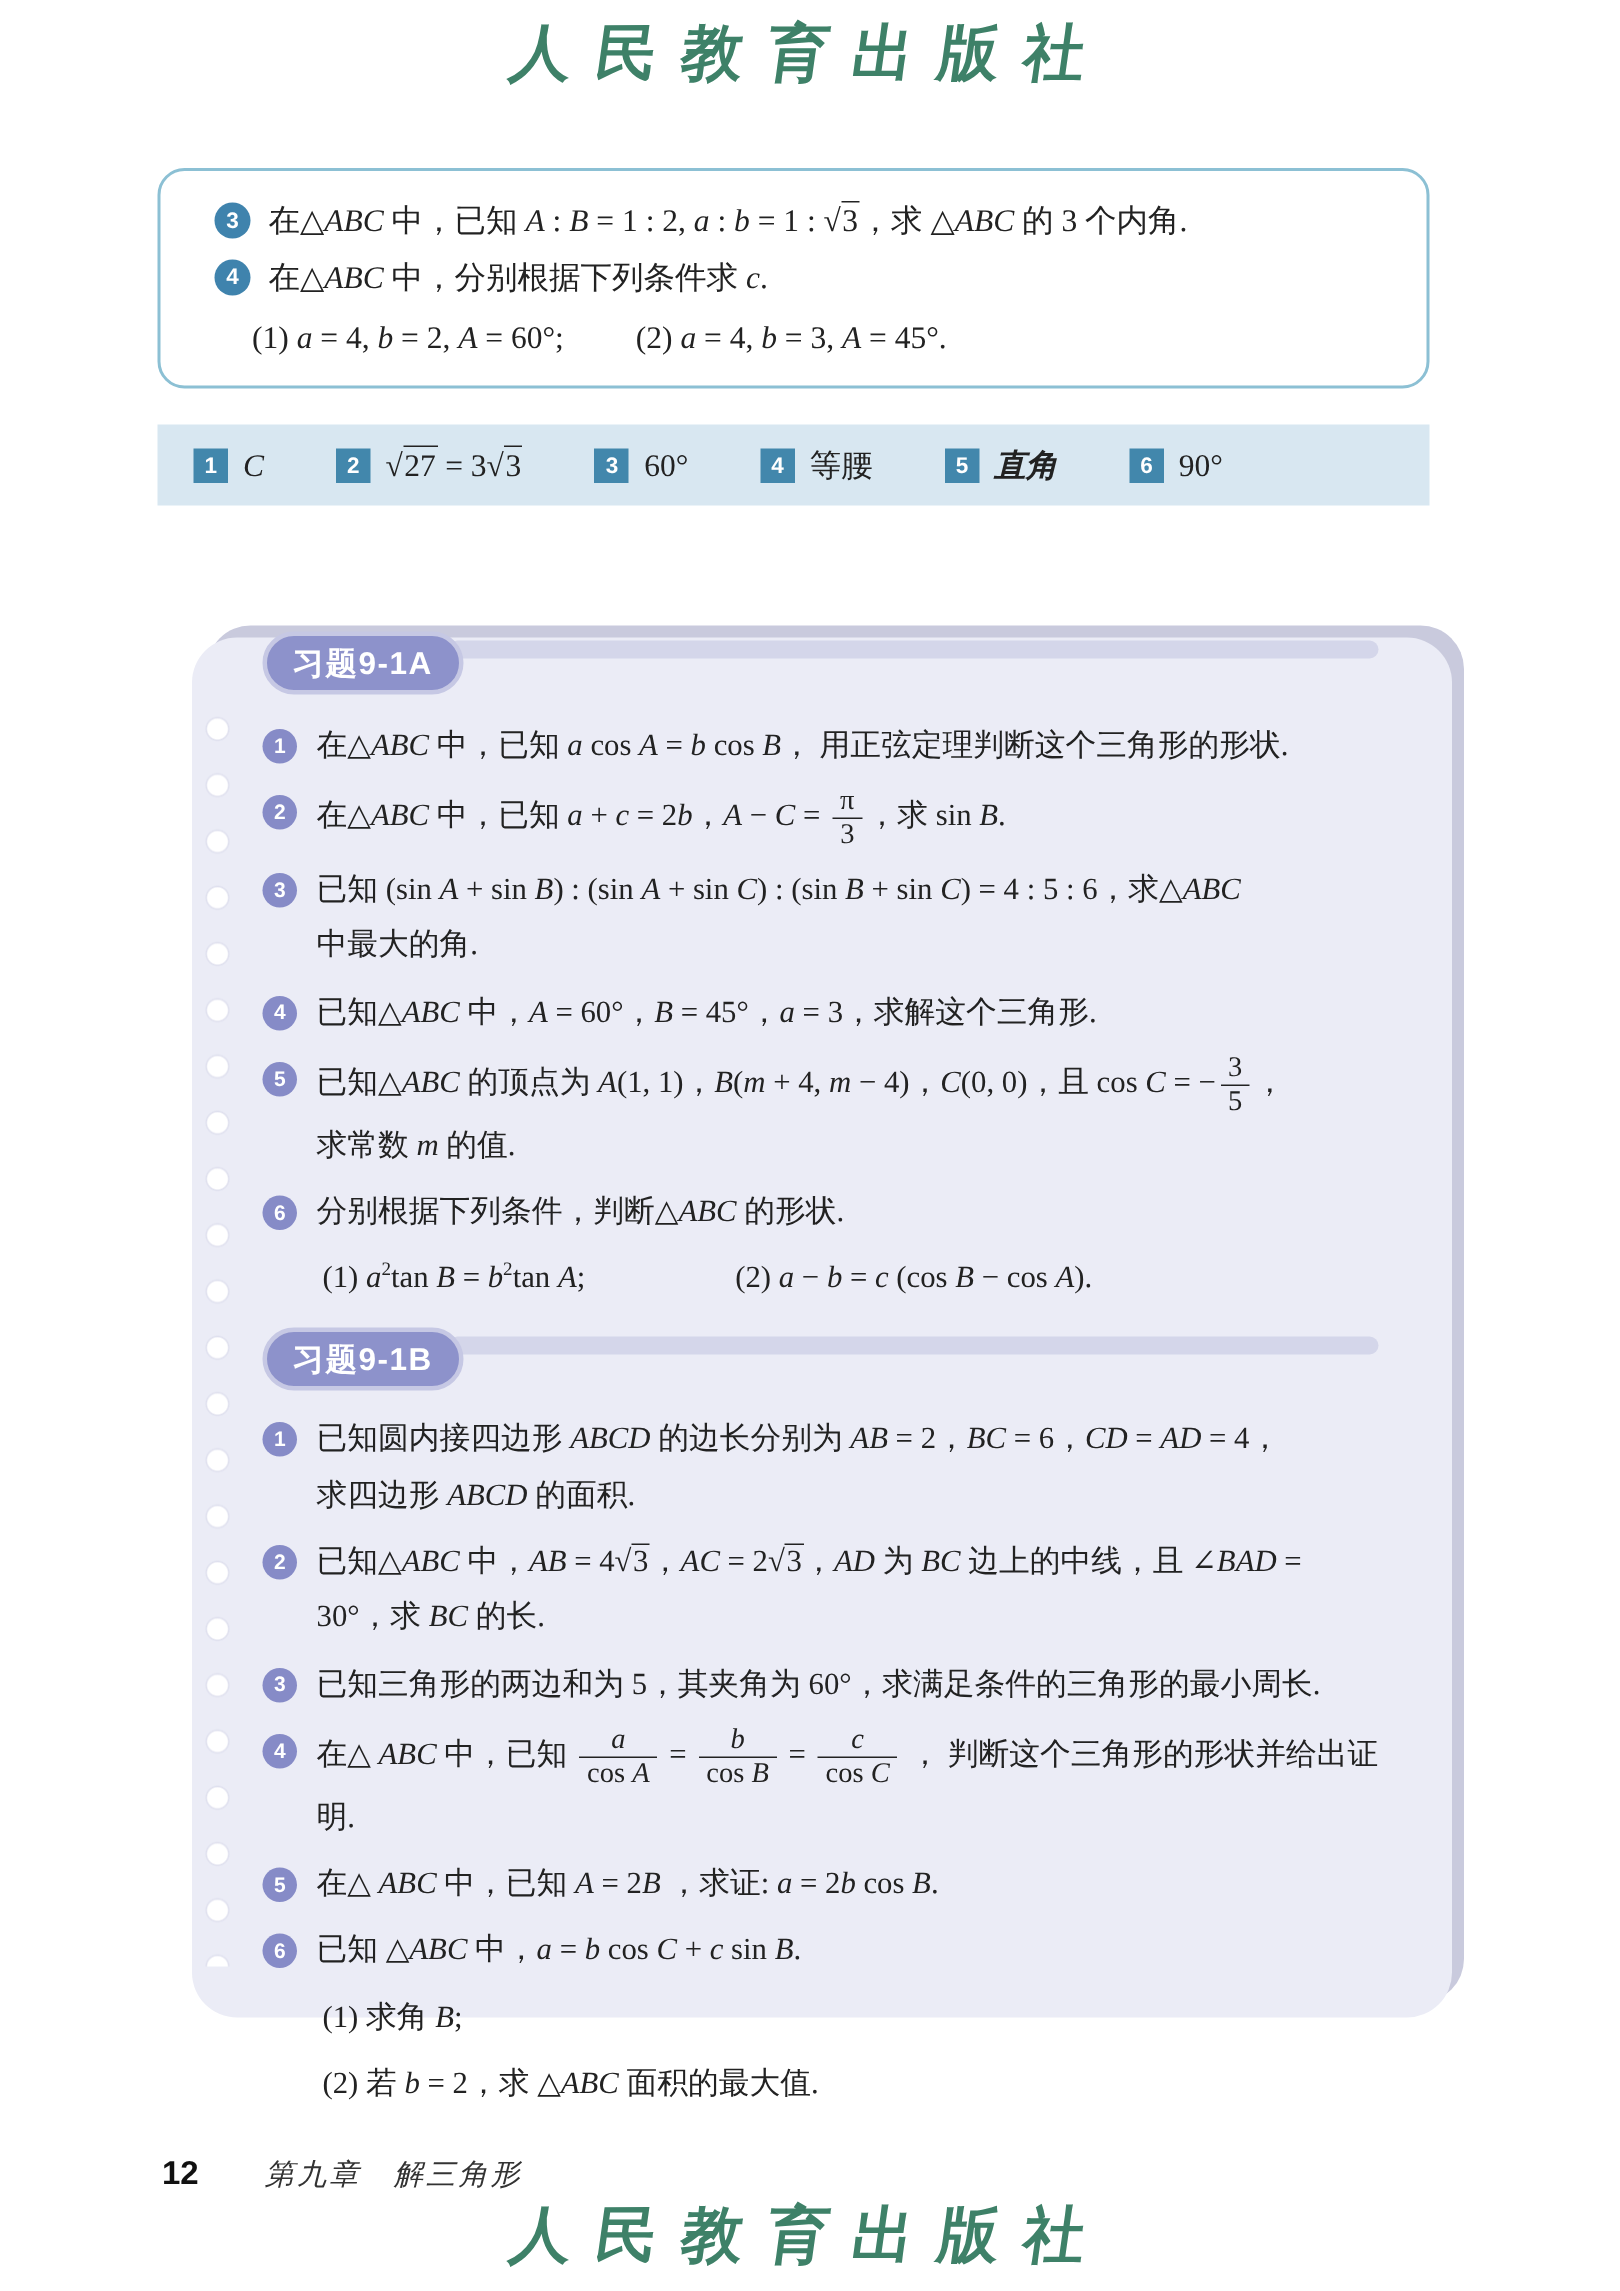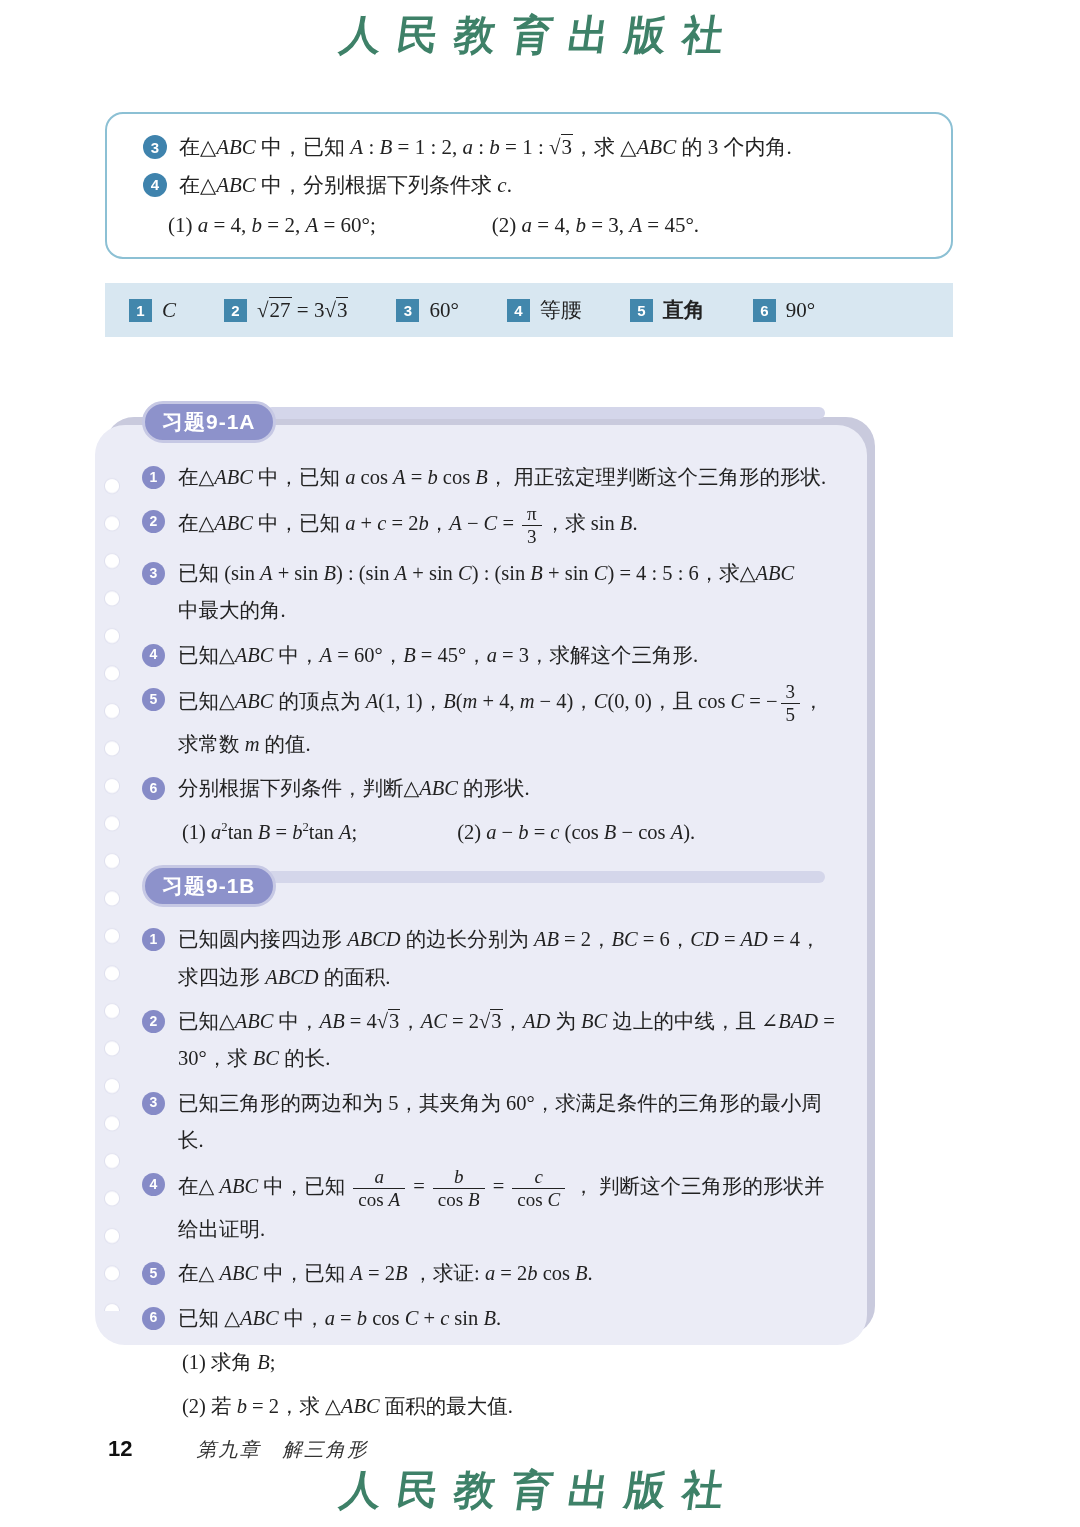--- a/index.html
+++ b/index.html
@@ -26,42 +26,42 @@
     background:#fff; padding:15px 20px 13px 36px;
   }
   .pline { display:flex; gap:12px; align-items:flex-start; font-size:21px; line-height:1.8; }
   .bnum {
     flex:0 0 auto; width:24px; height:24px; border-radius:50%;
     background:#3f83ad; color:#fff; margin-top:6px;
     font-family:"Liberation Sans",sans-serif; font-weight:bold; font-size:15px;
     display:flex; align-items:center; justify-content:center;
   }
   .pbox .sub { display:flex; padding-left:25px; font-size:21px; line-height:1.8; margin-top:2px;align-items:center; }
-  .pbox .sub .s2 { margin-left:116px; }
+  .pbox .sub .s2 { margin-left:48px; }
 
   
   .abar {
     position:absolute; left:105px; top:283px; width:848px; height:54px;
     background:#d8e7f1; display:flex; align-items:center; gap:48px;
     padding-left:24px; font-size:21px;
   }
   .aitem { display:flex; align-items:center; gap:10px; }
   .anum {
     width:23px; height:23px; background:#4287ac; color:#fff;
     font-family:"Liberation Sans",sans-serif; font-weight:bold; font-size:15px;
     display:flex; align-items:center; justify-content:center;
   }
-  .aval b { font-family:"Liberation Sans",sans-serif; }
+  .aval b { font-family:"Liberation Sans",sans-serif;font-style:italic; }
 
   
   .panel {
-    position:absolute; left:95px; top:425px; width:772px; height:920px;
+    position:absolute; left:128px; top:425px; width:840px; height:920px;
     background:#ebecf6; border-radius:30px;
     box-shadow:9px -9px 0 -1px #c9cadd;
-    padding:40px 32px 28px 47px;
+    padding:60px 32px 28px 47px;
   }
   .holes {
     position:absolute; left:4px; top:42px; bottom:34px; width:26px;
     background-image:radial-gradient(circle at 13px 19px,
       #ffffff 6.5px, #dfe0ee 7.5px, rgba(0,0,0,0) 8.5px);
     background-size:26px 37.5px; background-repeat:repeat-y;
   }
   .badge-row { display:flex; align-items:flex-start; }
   .badge-row.first { margin-top:-64px; margin-bottom:16px; }
   .badge-row.mid   { margin:14px 0 14px 0; }
@@ -95,21 +95,21 @@
   }
   .fn { border-bottom:1.5px solid currentColor; padding:0 5px; }
   .fd { padding:0 5px; }
   .sq { white-space:nowrap; }
   .rd { border-top:1.5px solid currentColor; padding:0 1px; }
   sup { font-size:0.62em; }
 
   
   .footer {
     position:absolute; left:108px; top:1436px;
-    display:flex; align-items:baseline; gap:64px;
+    display:flex; align-items:baseline; gap:44px;
     font-family:"Liberation Sans",sans-serif;
   }
   .pageno { font-size:22px; font-weight:bold; color:#111; }
   .chapter { font-size:19.5px; color:#333; letter-spacing:2px;font-style:italic; }
 </style>
 </head>
 <body>
 
 <div class="logo logo-top">人民教育出版社</div>
 

